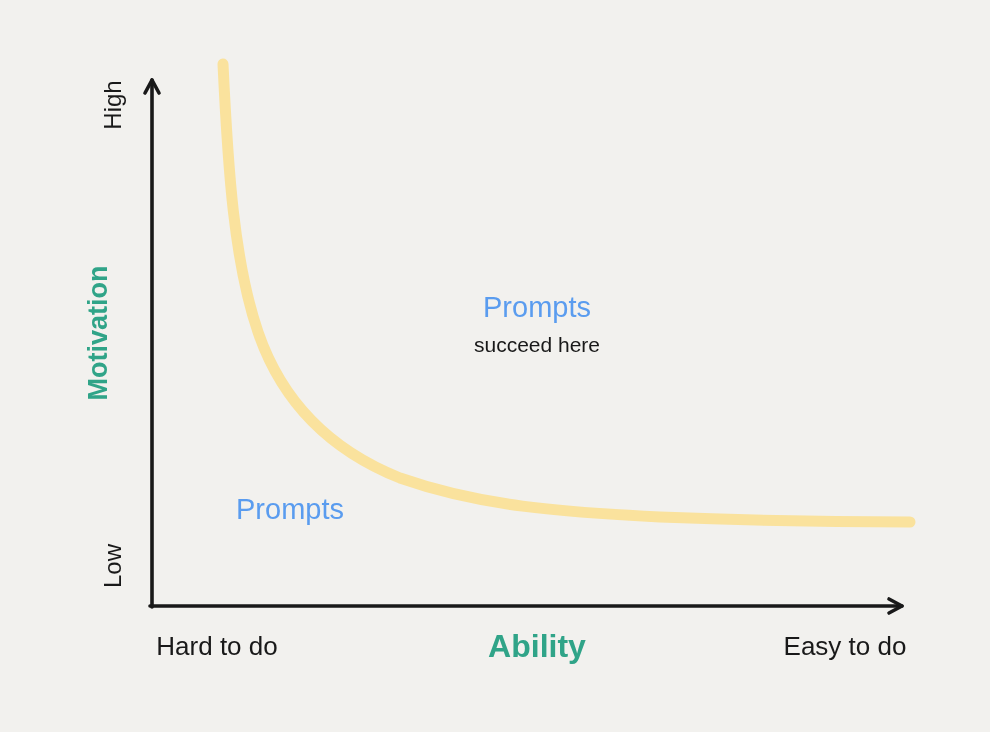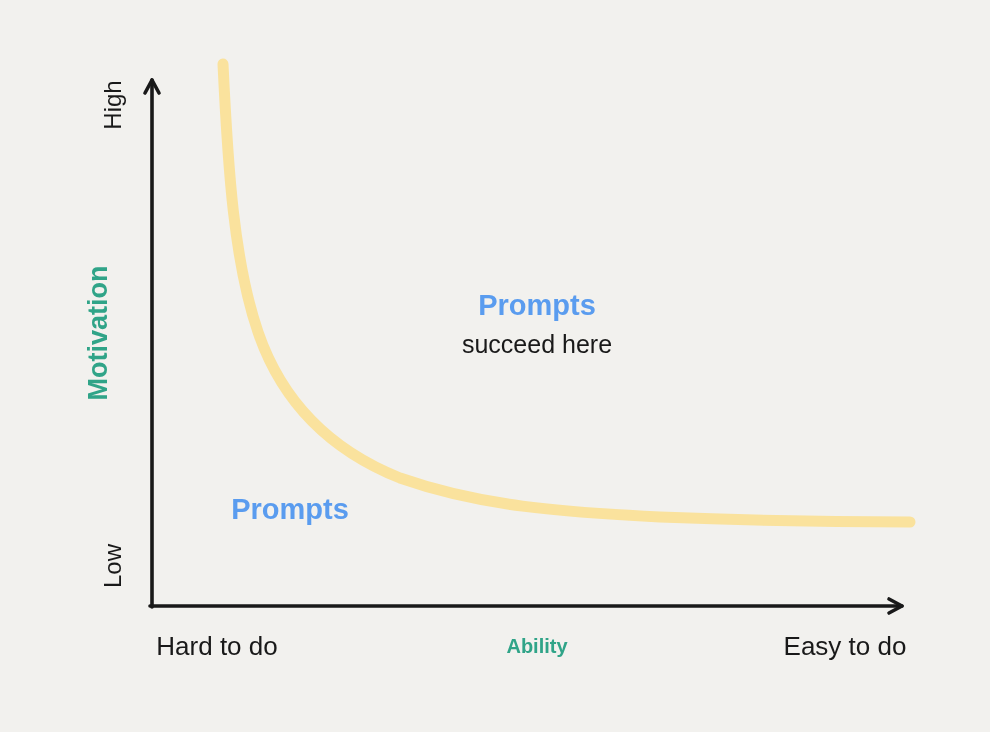--- a/index.html
+++ b/index.html
@@ -64,49 +64,49 @@
     font-size: 24px;
     font-weight: 500;
   }
 
   .y-tick-high { left: 113px; top: 105px; }
   .y-tick-low  { left: 113px; top: 566px; }
 
   .x-axis-title {
     left: 537px;
     top: 646px;
-    font-size: 20px;
+    font-size: 32px;
     font-weight: 700;
     color: var(--teal, #30a488);
   }
 
   .x-tick {
     font-size: 26px;
     font-weight: 500;
   }
 
   .x-tick-left  { left: 217px; top: 646px; }
   .x-tick-right { left: 845px; top: 646px; }
 
   .annotation {
     position: absolute;
     transform: translate(-50%, -50%);
     text-align: center;
   }
 
   .annotation .heading {
     font-size: 29px;
-    font-weight: 700;
+    font-weight: 400;
     color: var(--blue, #5a9cef);
     line-height: 1.1;
   }
 
   .annotation .body {
     margin-top: 9px;
-    font-size: 25px;
+    font-size: 21px;
     font-weight: 400;
     color: var(--ink, #191919);
     line-height: 1.1;
   }
 
   .annotation-succeed { left: 537px; top: 324px; }
   .annotation-fail    { left: 290px; top: 510px; }
 </style>
 </head>
 <body>

